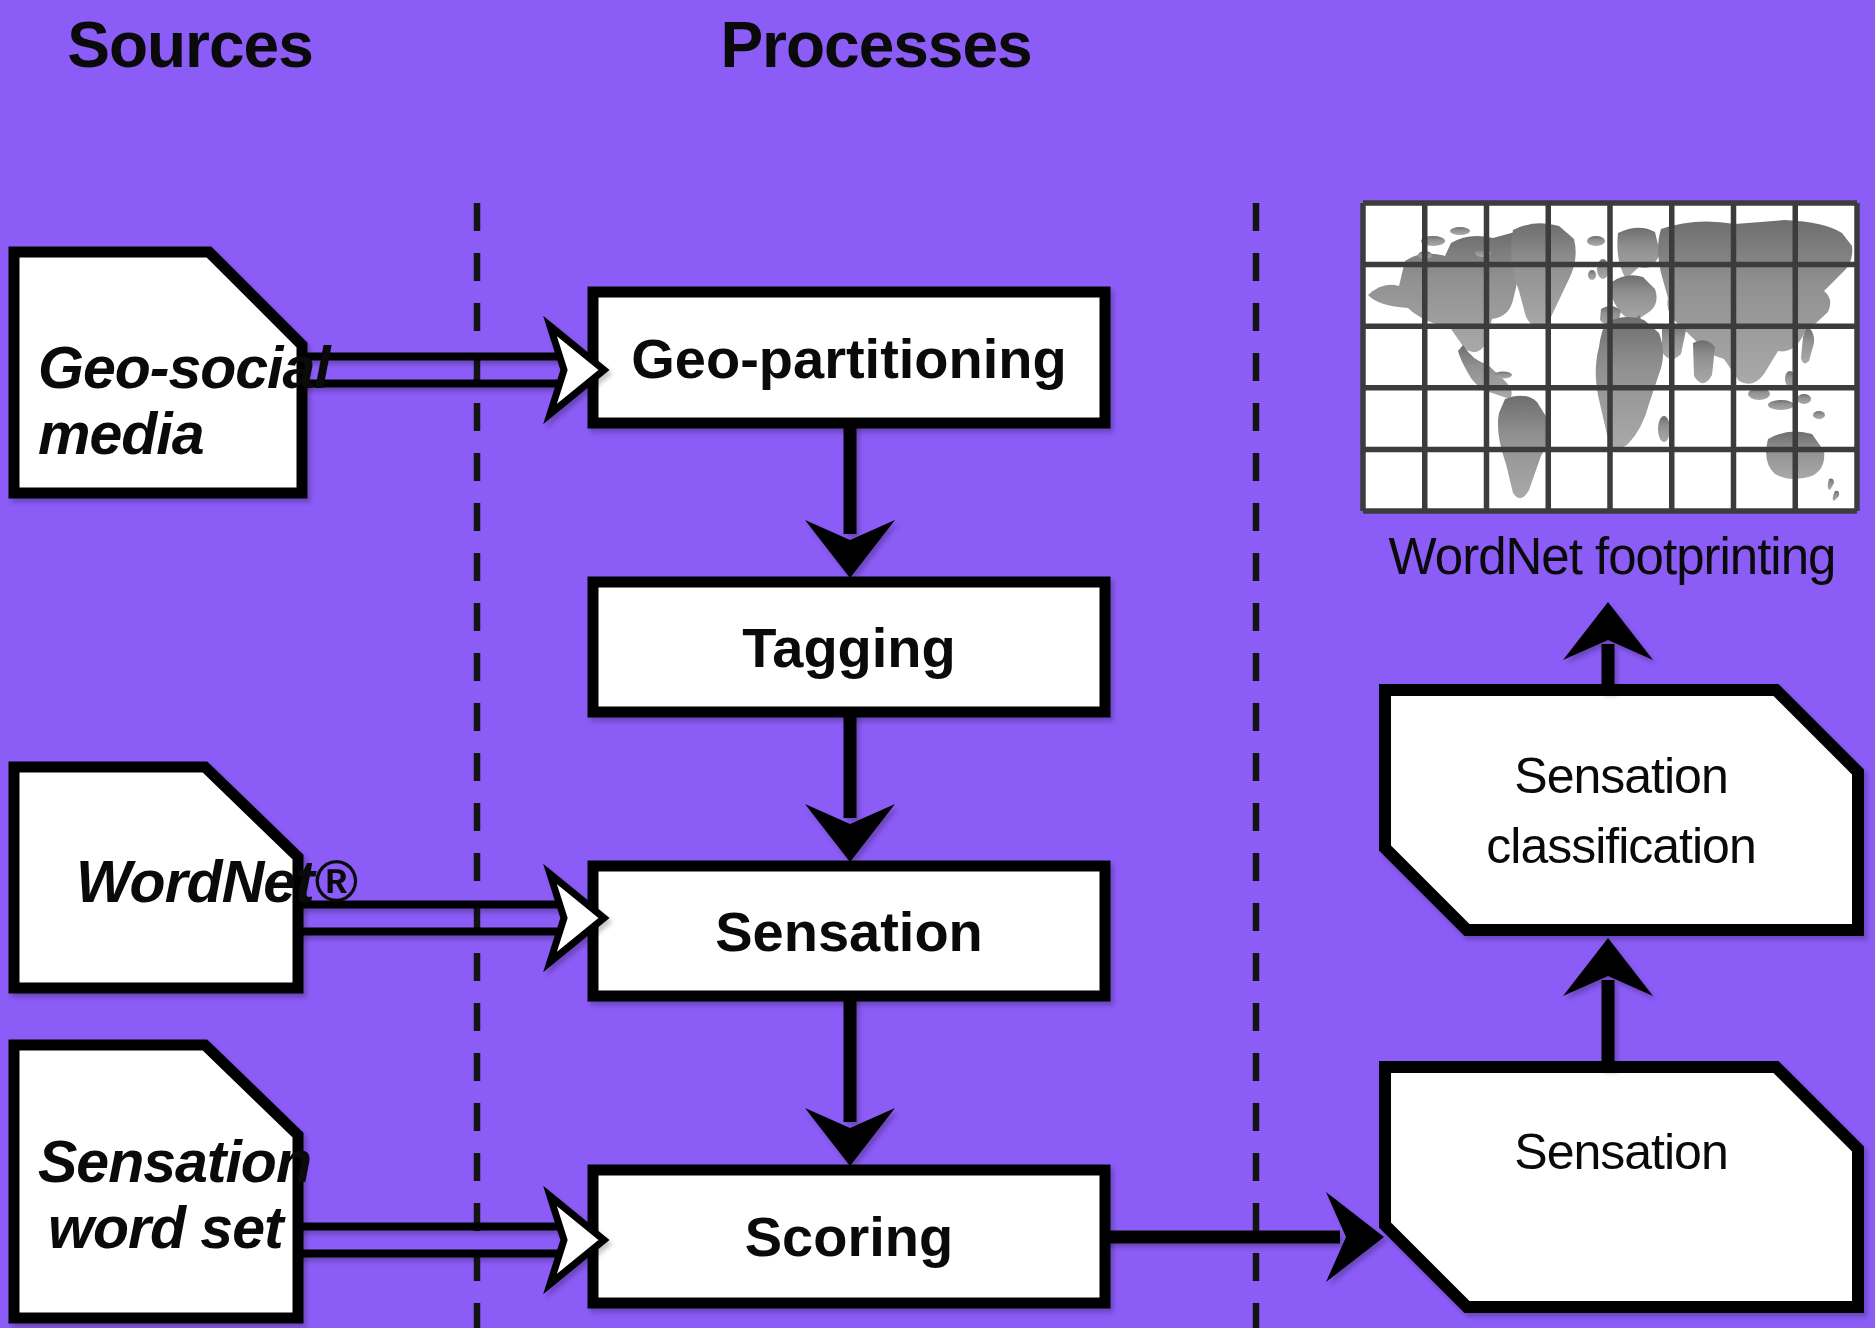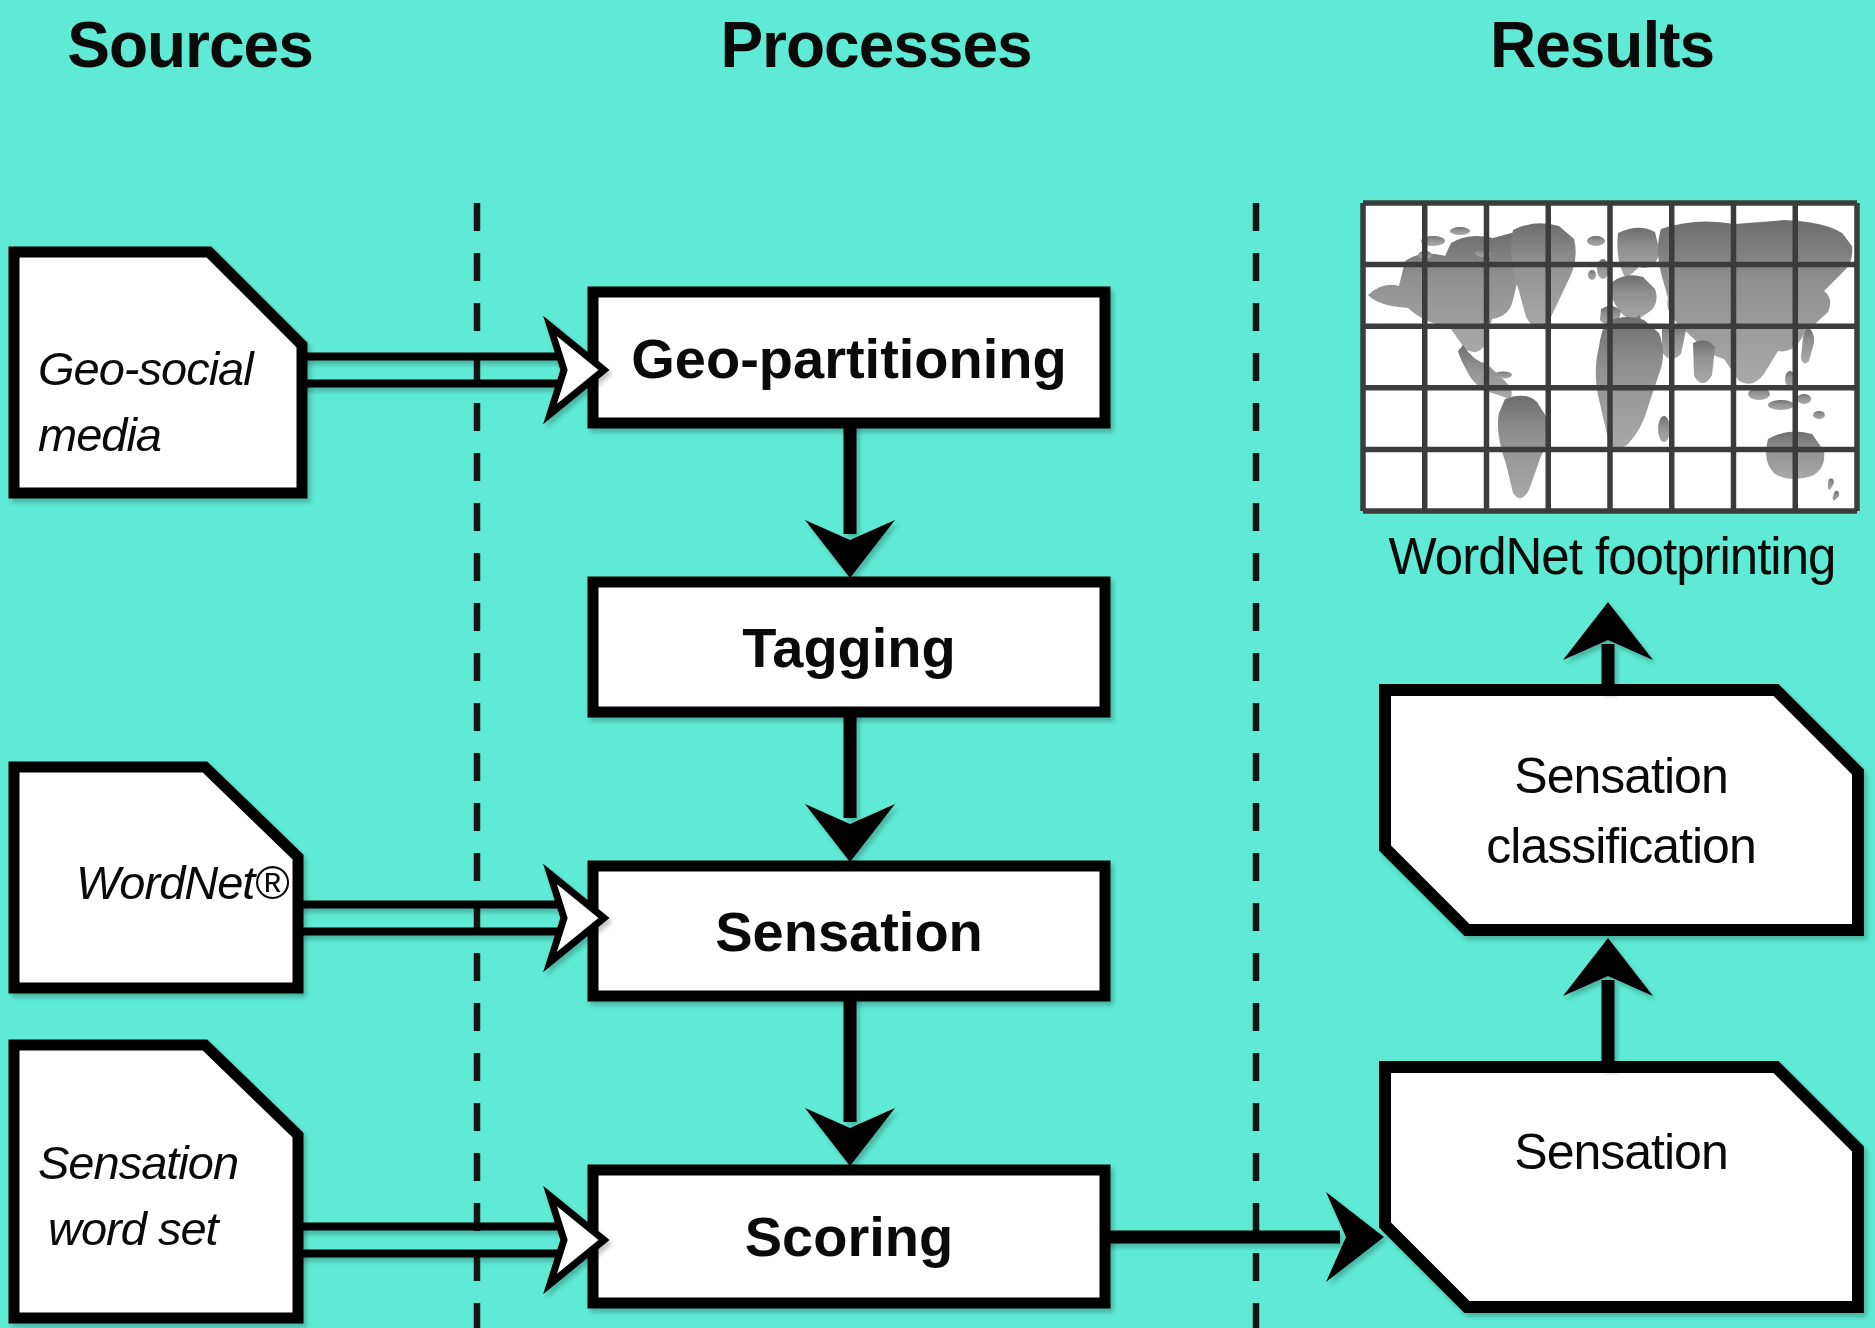--- a/index.html
+++ b/index.html
@@ -1,40 +1,40 @@
 <!DOCTYPE html>
 <html><head>
 <meta charset="utf-8">
 <style>
   html,body{margin:0;padding:0;background:#ffffff;}
   .canvas{
     position:relative;
     width:1875px;height:1328px;
-    background:#5eead4;
+    background:#8b5cf6;
     font-family:"Liberation Sans", sans-serif;
     color:#0a0a0a;
     overflow:hidden;
   }
   .scene{position:absolute;left:0;top:0;}
   .shp{filter:drop-shadow(3px 4px 2px rgba(0,0,0,0.22));}
   .label{
     position:absolute;
     transform:translate(-50%,-50%);
     white-space:nowrap;
     text-align:center;
     color:#0a0a0a;
   }
   .label-left{
     position:absolute;
     transform:translateY(-50%);
     white-space:nowrap;
     color:#0a0a0a;
   }
   .hdr{font-size:64px;font-weight:bold;letter-spacing:-1px;}
-  .src{font-size:47px;font-style:italic;letter-spacing:-1px;}
+  .src{font-size:59px;font-style:italic;letter-spacing:-1px;font-weight:bold;}
   .proc{font-size:56px;letter-spacing:0px;font-weight:bold;}
   .res{font-size:50px;letter-spacing:-1px;}
   .cap{font-size:51px;letter-spacing:-1px;}
 </style>
 </head>
 <body>
 
 <div class="canvas">
 
   <svg class="scene" width="1875" height="1328" viewBox="0 0 1875 1328">
@@ -171,21 +171,20 @@
       <polygon points="604,918 550,874 564,918 550,962" fill="#fff" stroke="#000" stroke-width="7"></polygon>
 
       <line x1="296" y1="1226.5" x2="560" y2="1226.5" stroke="#000" stroke-width="8"></line>
       <line x1="296" y1="1253.5" x2="560" y2="1253.5" stroke="#000" stroke-width="8"></line>
       <polygon points="604,1240 550,1196 564,1240 550,1284" fill="#fff" stroke="#000" stroke-width="7"></polygon>
     </g>
   </svg>
 
   <div class="label hdr" style="left:190px;top:45px;">Sources</div>
   <div class="label hdr" style="left:876px;top:45px;">Processes</div>
-  <div class="label hdr" style="left:1602px;top:45px;">Results</div>
 
   <div class="label-left src" style="left:38px;top:368px;">Geo-social</div>
   <div class="label-left src" style="left:38px;top:434px;">media</div>
   <div class="label-left src" style="left:38px;top:882px;margin-left:38px;">WordNet®</div>
   <div class="label-left src" style="left:38px;top:1162px;">Sensation</div>
   <div class="label-left src" style="left:48px;top:1228px;">word set</div>
 
   <div class="label proc" style="left:849px;top:358px;">Geo-partitioning</div>
   <div class="label proc" style="left:849px;top:647px;">Tagging</div>
   <div class="label proc" style="left:849px;top:931px;">Sensation</div>

